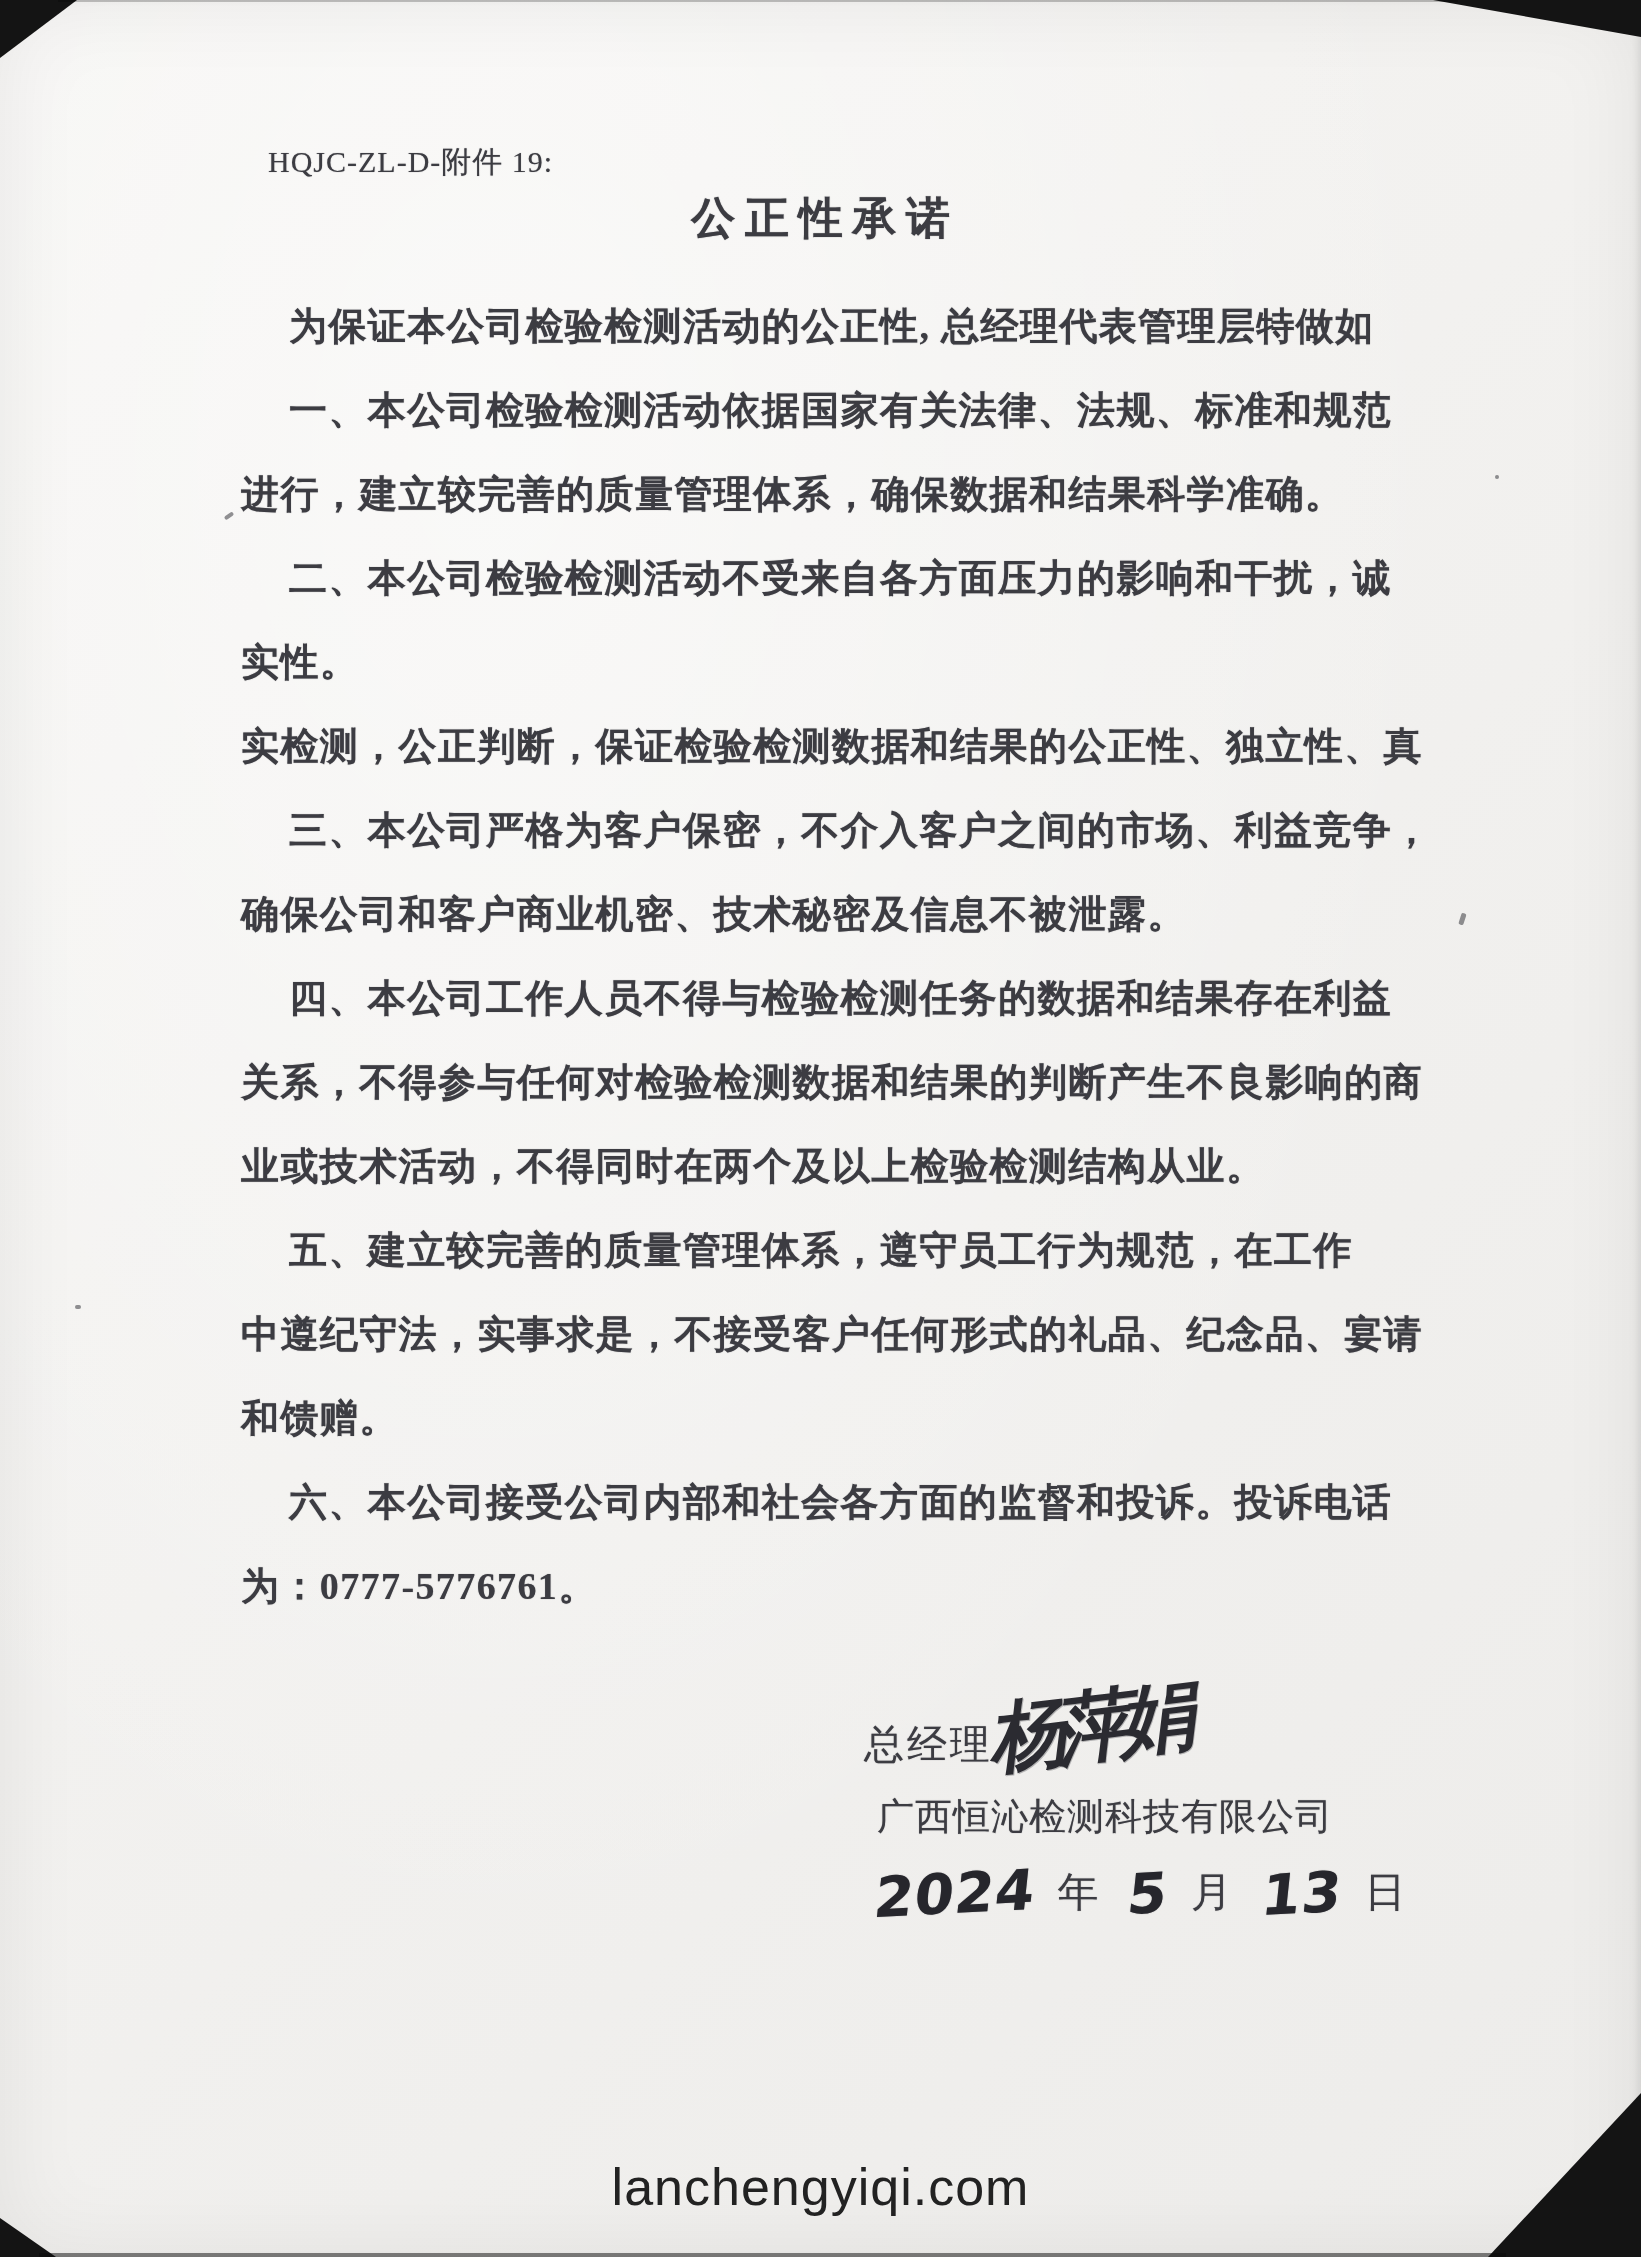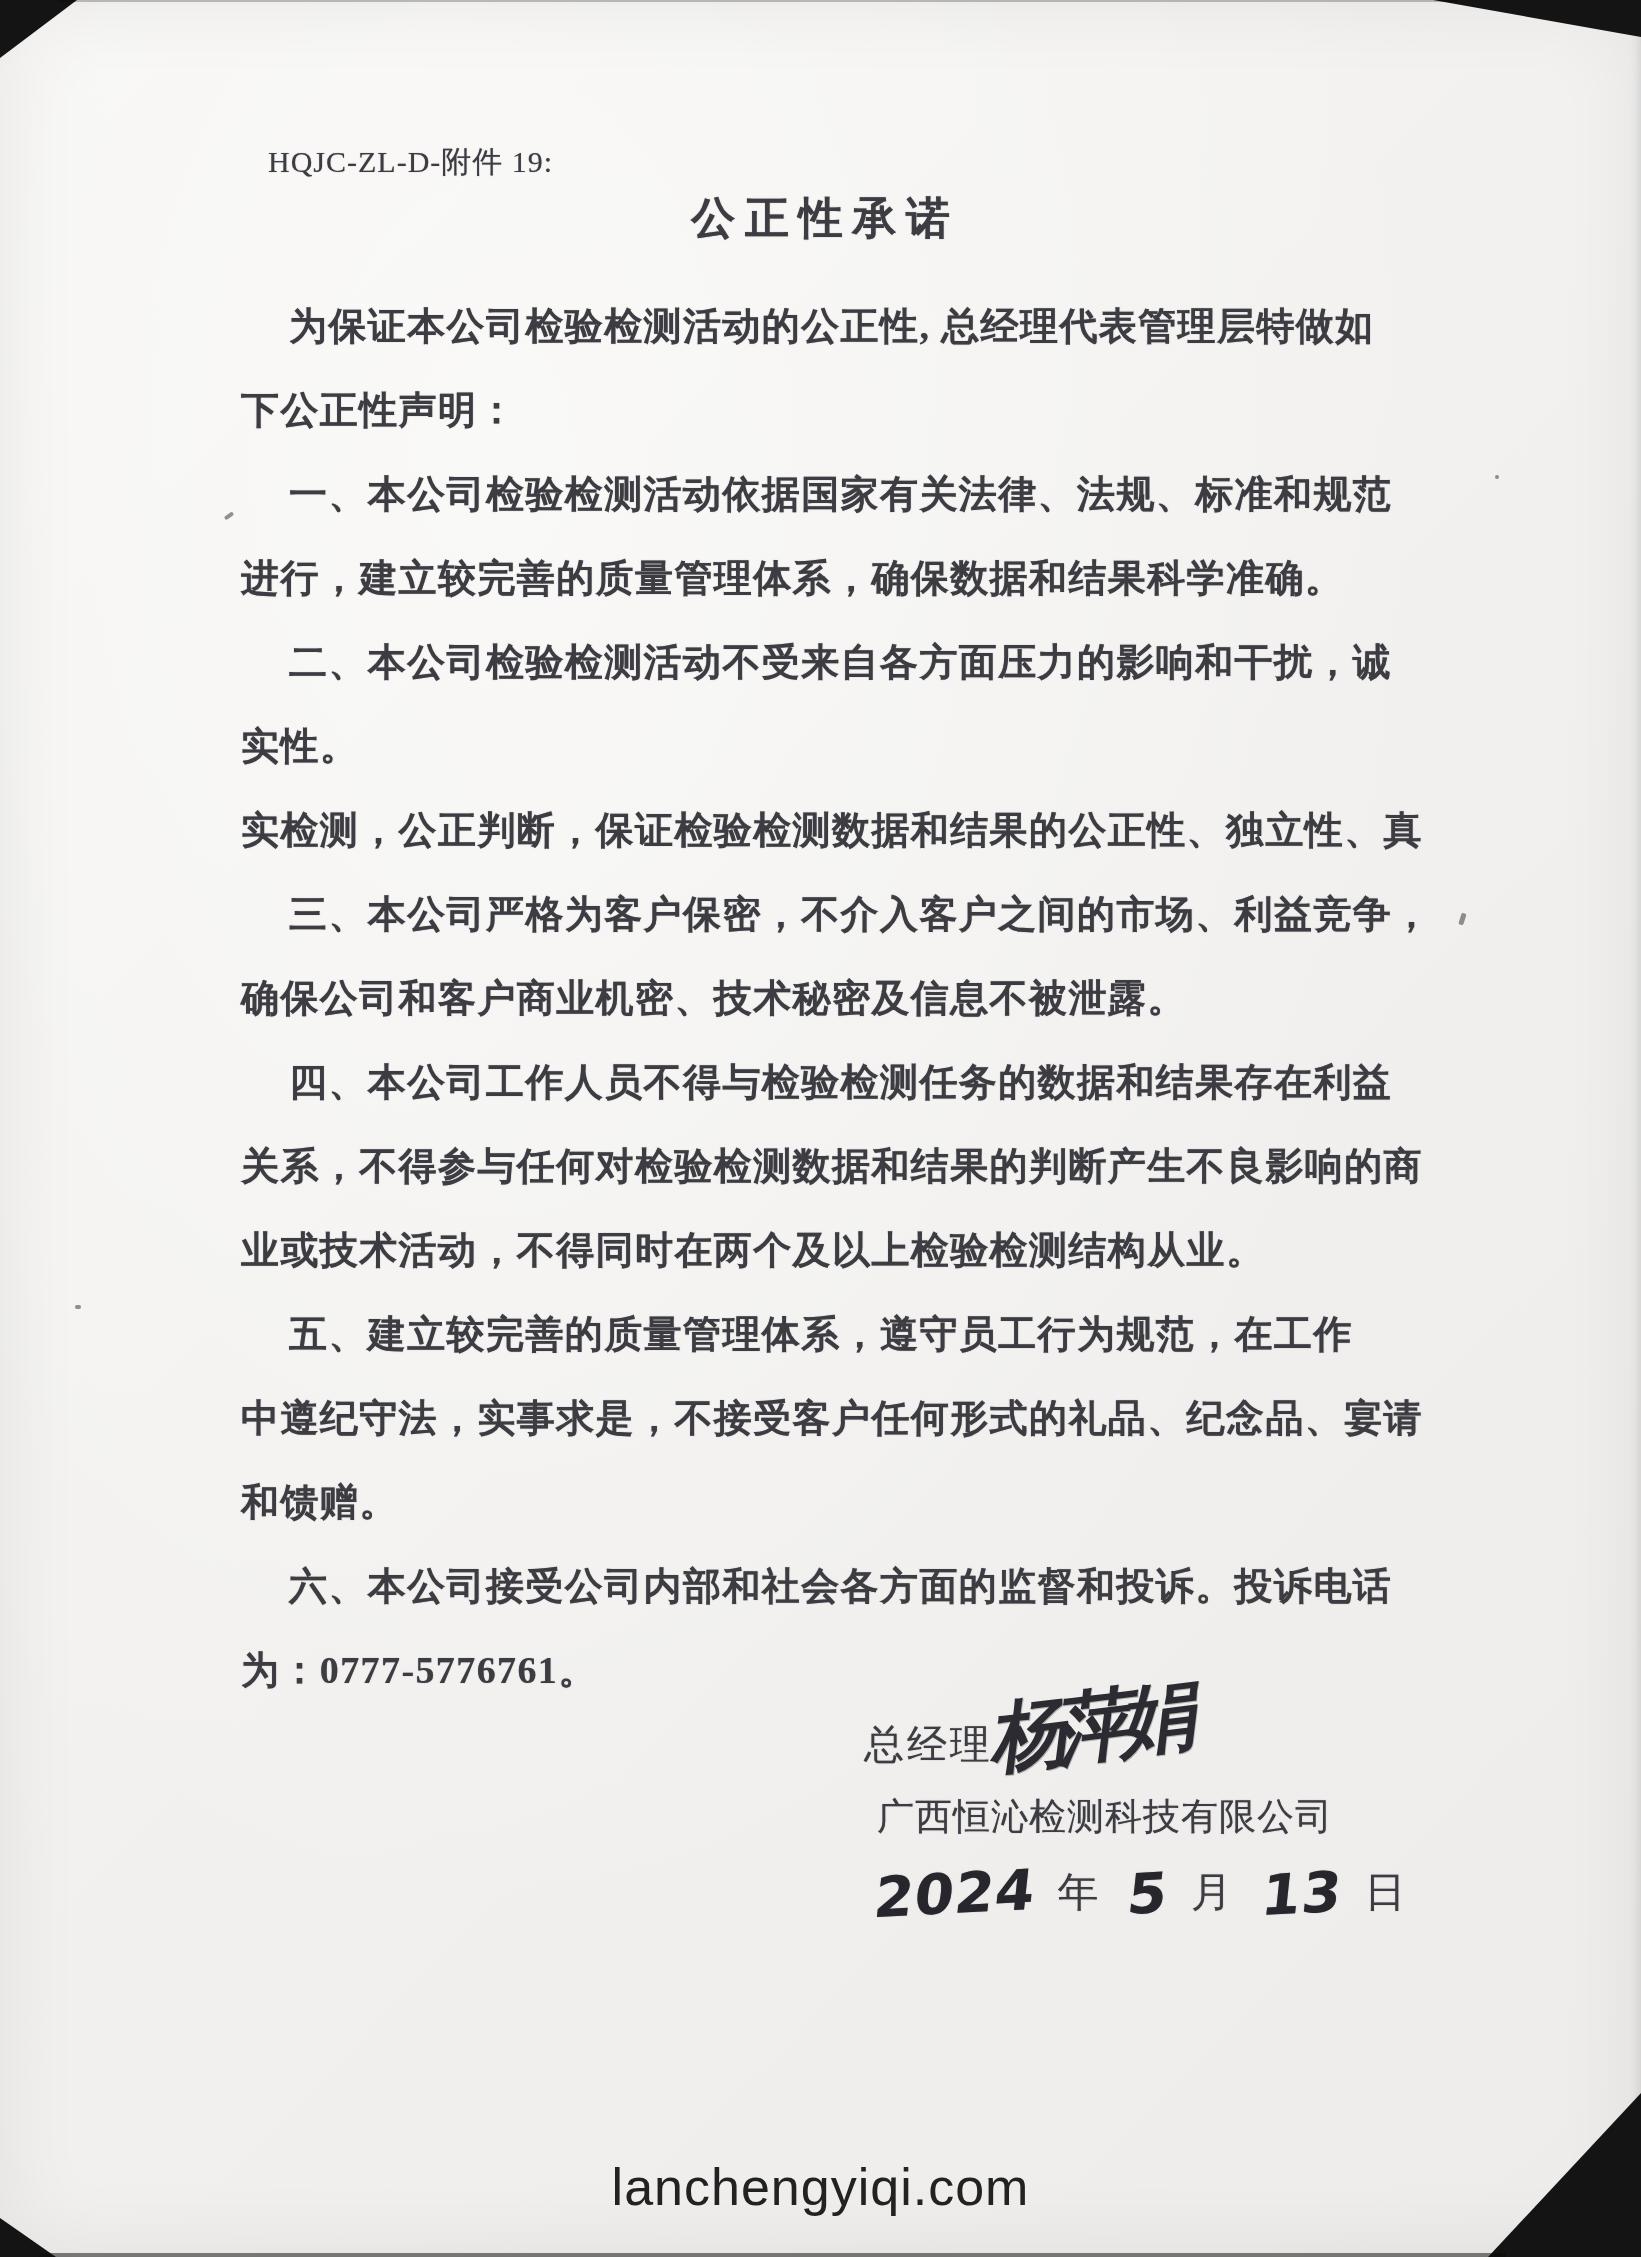--- a/index.html
+++ b/index.html
@@ -114,21 +114,20 @@
   <div class="speck s2"></div>
   <div class="speck s3"></div>
   <div class="speck s4"></div>
 
   <div class="doc-ref">HQJC-ZL-D-附件 19:</div>
 
   <h1 class="title">公正性承诺</h1>
 
   <div class="body">
       <p class="line indent">为保证本公司检验检测活动的公正性, 总经理代表管理层特做如</p>
-      <p class="line">下公正性声明：</p>
       <p class="line indent">一、本公司检验检测活动依据国家有关法律、法规、标准和规范</p>
       <p class="line">进行，建立较完善的质量管理体系，确保数据和结果科学准确。</p>
       <p class="line indent">二、本公司检验检测活动不受来自各方面压力的影响和干扰，诚</p>
       <p class="line">实性。</p>
       <p class="line">实检测，公正判断，保证检验检测数据和结果的公正性、独立性、真</p>
       <p class="line indent">三、本公司严格为客户保密，不介入客户之间的市场、利益竞争，</p>
       <p class="line">确保公司和客户商业机密、技术秘密及信息不被泄露。</p>
       <p class="line indent">四、本公司工作人员不得与检验检测任务的数据和结果存在利益</p>
       <p class="line">关系，不得参与任何对检验检测数据和结果的判断产生不良影响的商</p>
       <p class="line">业或技术活动，不得同时在两个及以上检验检测结构从业。</p>

